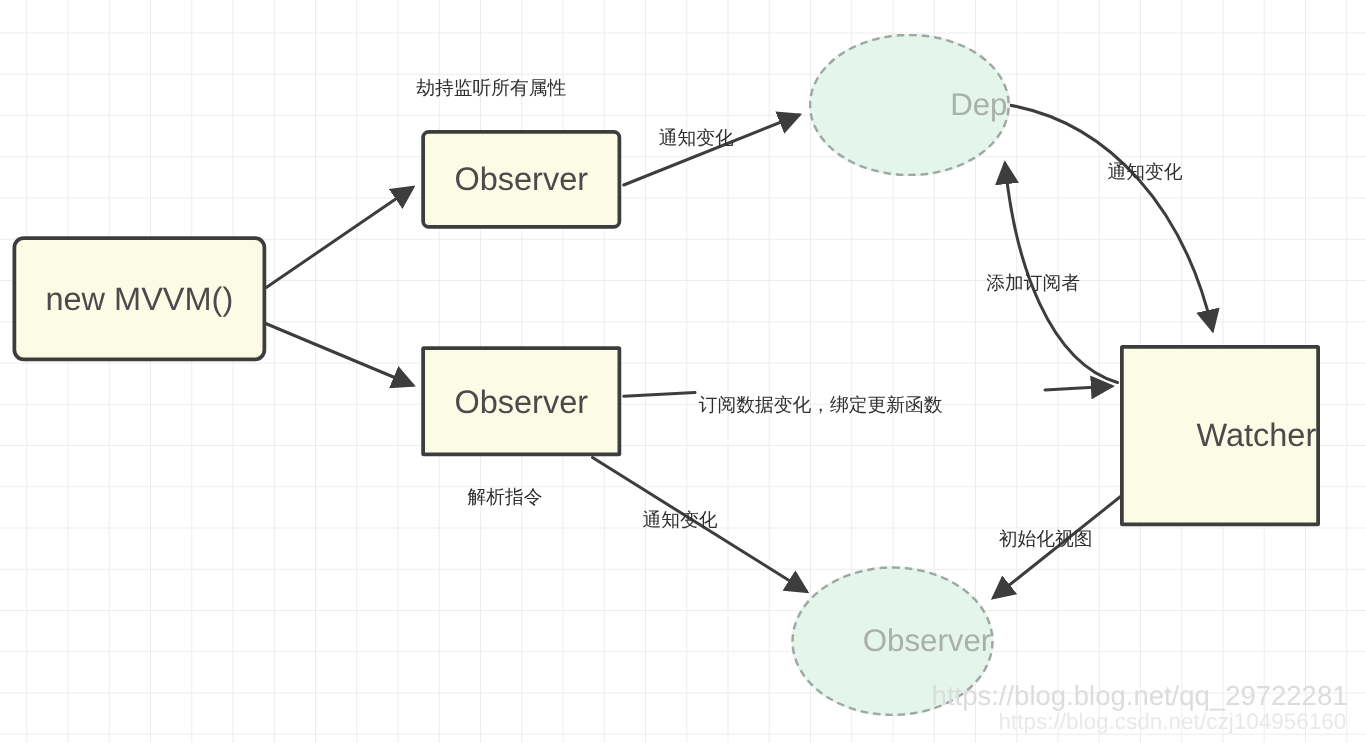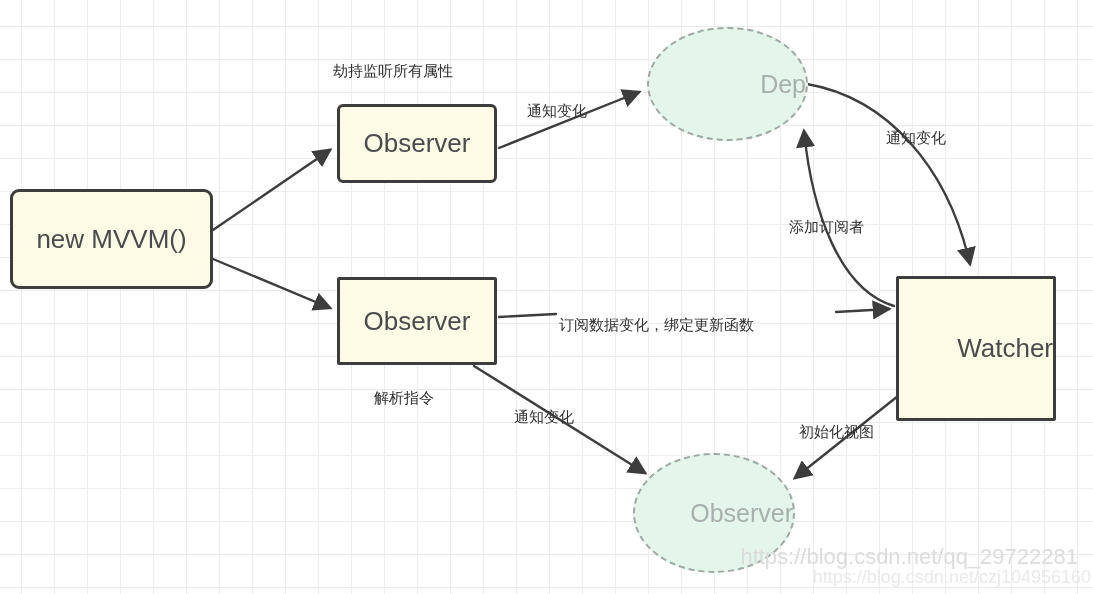--- a/index.html
+++ b/index.html
@@ -70,21 +70,21 @@
     line-height: 1.1;
   }
   .watermark.line1 {
     top: 545px;
     right: 15px;
     font-size: 22px;
     color: #dcdcdc;
   }
   .watermark.line2 {
     top: 568px;
-    right: 2px;
+    right: 16px;
     font-size: 18px;
     color: #e9e9e9;
   }
 </style>
 </head>
 <body>
 
 <div class="canvas">
 
   <svg class="edges" viewBox="0 0 1093 594">
@@ -137,17 +137,17 @@
   <div class="edge-label" style="left:789px; top:219px;">添加订阅者</div>
 
   <div class="edge-label" style="left:559px; top:301px;margin-top:16px;">订阅数据变化，绑定更新函数</div>
 
   <div class="edge-label" style="left:374px; top:390px;">解析指令</div>
 
   <div class="edge-label" style="left:514px; top:409px;">通知变化</div>
 
   <div class="edge-label" style="left:799px; top:424px;">初始化视图</div>
 
-  <div class="watermark line1">https://blog.csdn.net/qq_29722281</div>
+  <div class="watermark line1">https://blog.blog.net/qq_29722281</div>
 
   <div class="watermark line2">https://blog.csdn.net/czj104956160</div>
 
 </div>
 
 </body></html>

